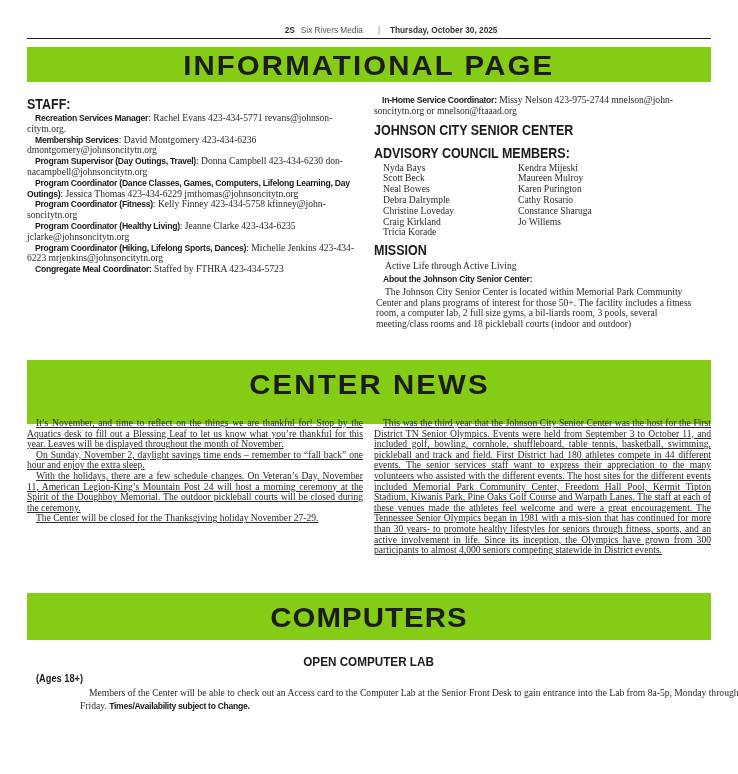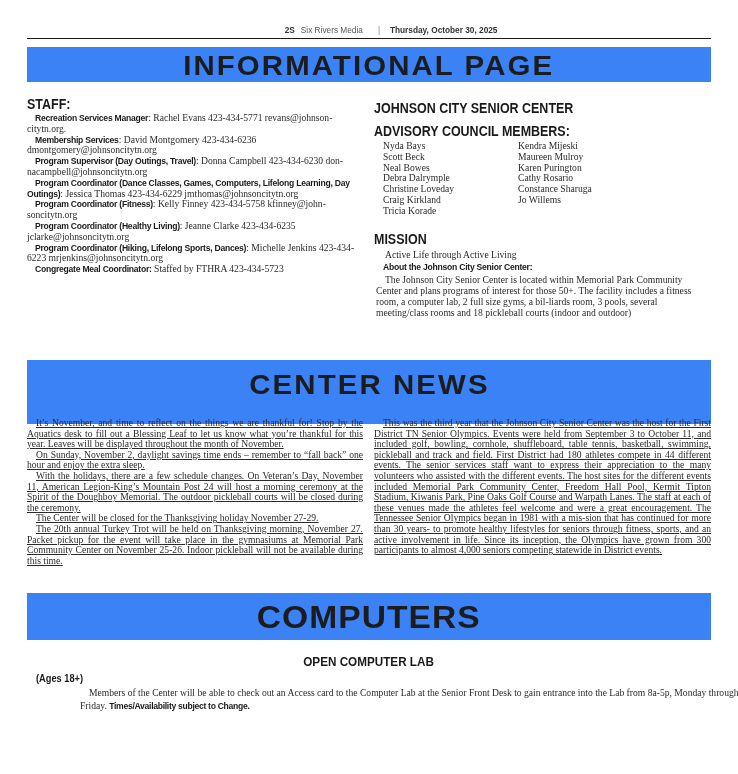--- a/index.html
+++ b/index.html
@@ -8,39 +8,39 @@
 
   .masthead { position: absolute; left: 0; top: 22px; width: 684px; height: 16px; text-align: center;
     font-family: "Liberation Sans", sans-serif; font-size: 9px; color: #333; line-height: 16px;
     transform: scaleX(0.92); transform-origin: center; }
   .masthead .pg { font-weight: bold; padding-left: 48px; }
   .masthead .pub { color: #555; margin: 0 6px 0 4px; }
   .masthead .sep { color: #888; margin: 0 8px; }
   .masthead .date { font-weight: bold; }
   .rule { position: absolute; left: 0; top: 38px; width: 684px; height: 1px; background: #1a1a1a; }
 
-  .banner { position: absolute; left: 0; width: 684px; background: #3b82f6; text-align: center;
+  .banner { position: absolute; left: 0; width: 684px; background: #84cc16; text-align: center;
     font-family: "Liberation Sans", sans-serif; font-weight: bold; color: #1c1c1c; letter-spacing: 2px; }
   .banner span { display: inline-block; transform: scaleX(1.05); }
   .b1 { top: 47px; height: 35px; line-height: 37px; font-size: 28px; }
   .b2 { top: 360px; height: 64px; line-height: 50px; font-size: 28px; }
-  .b3 { top: 593px; height: 47px; line-height: 49px; font-size: 32px; letter-spacing: 1px; }
+  .b3 { top: 593px; height: 47px; line-height: 49px; font-size: 28px; letter-spacing: 1px; }
 
   .col { position: absolute; font-family: "Liberation Serif", serif; font-size: 9.6px; line-height: 10.8px; color: #2a2a2a; }
   .colL { left: 0; top: 95px; width: 336px; }
   .colR { left: 347px; top: 95px; width: 337px; }
 
   .hd { font-family: "Liberation Sans", sans-serif; font-weight: bold; color: #1a1a1a;
     transform: scaleX(0.86); transform-origin: left; white-space: nowrap; }
   .hd.big { font-size: 14.5px; line-height: 18px; }
   .lead { font-family: "Liberation Sans", sans-serif; font-weight: bold; font-size: 10.4px; line-height: 12px; color: #1a1a1a; margin: 3px 0 2px 0; letter-spacing: -0.35px; }
   .entry { text-indent: 8px; margin: 0; }
   .entry .lbl { font-family: "Liberation Sans", sans-serif; font-weight: bold; font-size: 8.6px; color: #1a1a1a; letter-spacing: -0.25px; }
 
-  .council { display: grid; grid-template-columns: 135px 180px; padding-left: 9px; margin: 1px 0 13px 0; }
+  .council { display: grid; grid-template-columns: 135px 180px; padding-left: 9px; margin: 1px 0 3px 0; }
   .council div { line-height: 10.8px; }
   .indent { text-indent: 9px; margin: 2px; }
   .sublbl { font-family: "Liberation Sans", sans-serif; font-weight: bold; font-size: 8.6px; color: #1a1a1a; padding-left: 9px; letter-spacing: -0.25px; }
 
   .news { position: absolute; top: 418px; font-family: "Liberation Serif", serif; font-size: 9.6px; line-height: 10.6px; color: #2a2a2a; text-align: justify; text-decoration: underline; }
   .newsL { left: 0; width: 336px; }
   .newsR { left: 347px; width: 337px; }
   .news p { margin: 0; text-indent: 9px; }
 
   .lab-title { position: absolute; left: 0; top: 654px; width: 684px; text-align: center;
@@ -73,20 +73,21 @@
     <p class="entry"><span class="lbl">Membership Services</span><span>: </span><span>David Montgomery 423-434-6236 dmontgomery@johnsoncitytn.org</span></p>
     <p class="entry"><span class="lbl">Program Supervisor (Day Outings, Travel)</span><span>: </span><span>Donna Campbell 423-434-6230 don-nacampbell@johnsoncitytn.org</span></p>
     <p class="entry"><span class="lbl">Program Coordinator (Dance Classes, Games, Computers, Lifelong Learning, Day Outings)</span><span>: </span><span>Jessica Thomas 423-434-6229 jmthomas@johnsoncitytn.org</span></p>
     <p class="entry"><span class="lbl">Program Coordinator (Fitness)</span><span>: </span><span>Kelly Finney 423-434-5758 kfinney@john-soncitytn.org</span></p>
     <p class="entry"><span class="lbl">Program Coordinator (Healthy Living)</span><span>: </span><span>Jeanne Clarke 423-434-6235 jclarke@johnsoncitytn.org</span></p>
     <p class="entry"><span class="lbl">Program Coordinator (Hiking, Lifelong Sports, Dances)</span><span>: </span><span>Michelle Jenkins 423-434-6223 mrjenkins@johnsoncitytn.org</span></p>
     <p class="entry"><span class="lbl">Congregate Meal Coordinator:</span><span> </span><span>Staffed by FTHRA 423-434-5723</span></p>
   </div>
 
   <div class="col colR">
+    <p class="entry"><span class="lbl">In-Home Service Coordinator:</span><span> </span><span>Missy Nelson 423-975-2744 mnelson@john-soncitytn.org or mnelson@ftaaad.org</span></p>
     <div style="height:4px"></div>
     <div class="hd big">JOHNSON CITY SENIOR CENTER</div>
     <div style="height:5px"></div>
     <div class="hd big">ADVISORY COUNCIL MEMBERS:</div>
     <div class="council">
       <div>Nyda Bays</div>
       <div>Kendra Mijeski</div>
       <div>Scott Beck</div>
       <div>Maureen Mulroy</div>
       <div>Neal Bowes</div>
@@ -108,21 +109,20 @@
 
   <div class="banner b2">
     <span>CENTER NEWS</span>
   </div>
 
   <div class="news newsL">
     <p>It’s November, and time to reflect on the things we are thankful for! Stop by the Aquatics desk to fill out a Blessing Leaf to let us know what you’re thankful for this year. Leaves will be displayed throughout the month of November.</p>
     <p>On Sunday, November 2, daylight savings time ends – remember to “fall back” one hour and enjoy the extra sleep.</p>
     <p>With the holidays, there are a few schedule changes. On Veteran’s Day, November 11, American Legion-King’s Mountain Post 24 will host a morning ceremony at the Spirit of the Doughboy Memorial. The outdoor pickleball courts will be closed during the ceremony.</p>
     <p>The Center will be closed for the Thanksgiving holiday November 27-29.</p>
-    <p>The 20th annual Turkey Trot will be held on Thanksgiving morning, November 27. Packet pickup for the event will take place in the gymnasiums at Memorial Park Community Center on November 25-26. Indoor pickleball will not be available during this time.</p>
   </div>
   <div class="news newsR">
     <p>This was the third year that the Johnson City Senior Center was the host for the First District TN Senior Olympics. Events were held from September 3 to October 11, and included golf, bowling, cornhole, shuffleboard, table tennis, basketball, swimming, pickleball and track and field. First District had 180 athletes compete in 44 different events. The senior services staff want to express their appreciation to the many volunteers who assisted with the different events. The host sites for the different events included Memorial Park Community Center, Freedom Hall Pool, Kermit Tipton Stadium, Kiwanis Park, Pine Oaks Golf Course and Warpath Lanes. The staff at each of these venues made the athletes feel welcome and were a great encouragement. The Tennessee Senior Olympics began in 1981 with a mis-sion that has continued for more than 30 years- to promote healthy lifestyles for seniors through fitness, sports, and an active involvement in life. Since its inception, the Olympics have grown from 300 participants to almost 4,000 seniors competing statewide in District events.</p>
   </div>
 
   <div class="banner b3">
     <span>COMPUTERS</span>
   </div>
 
   <div class="lab-title">

